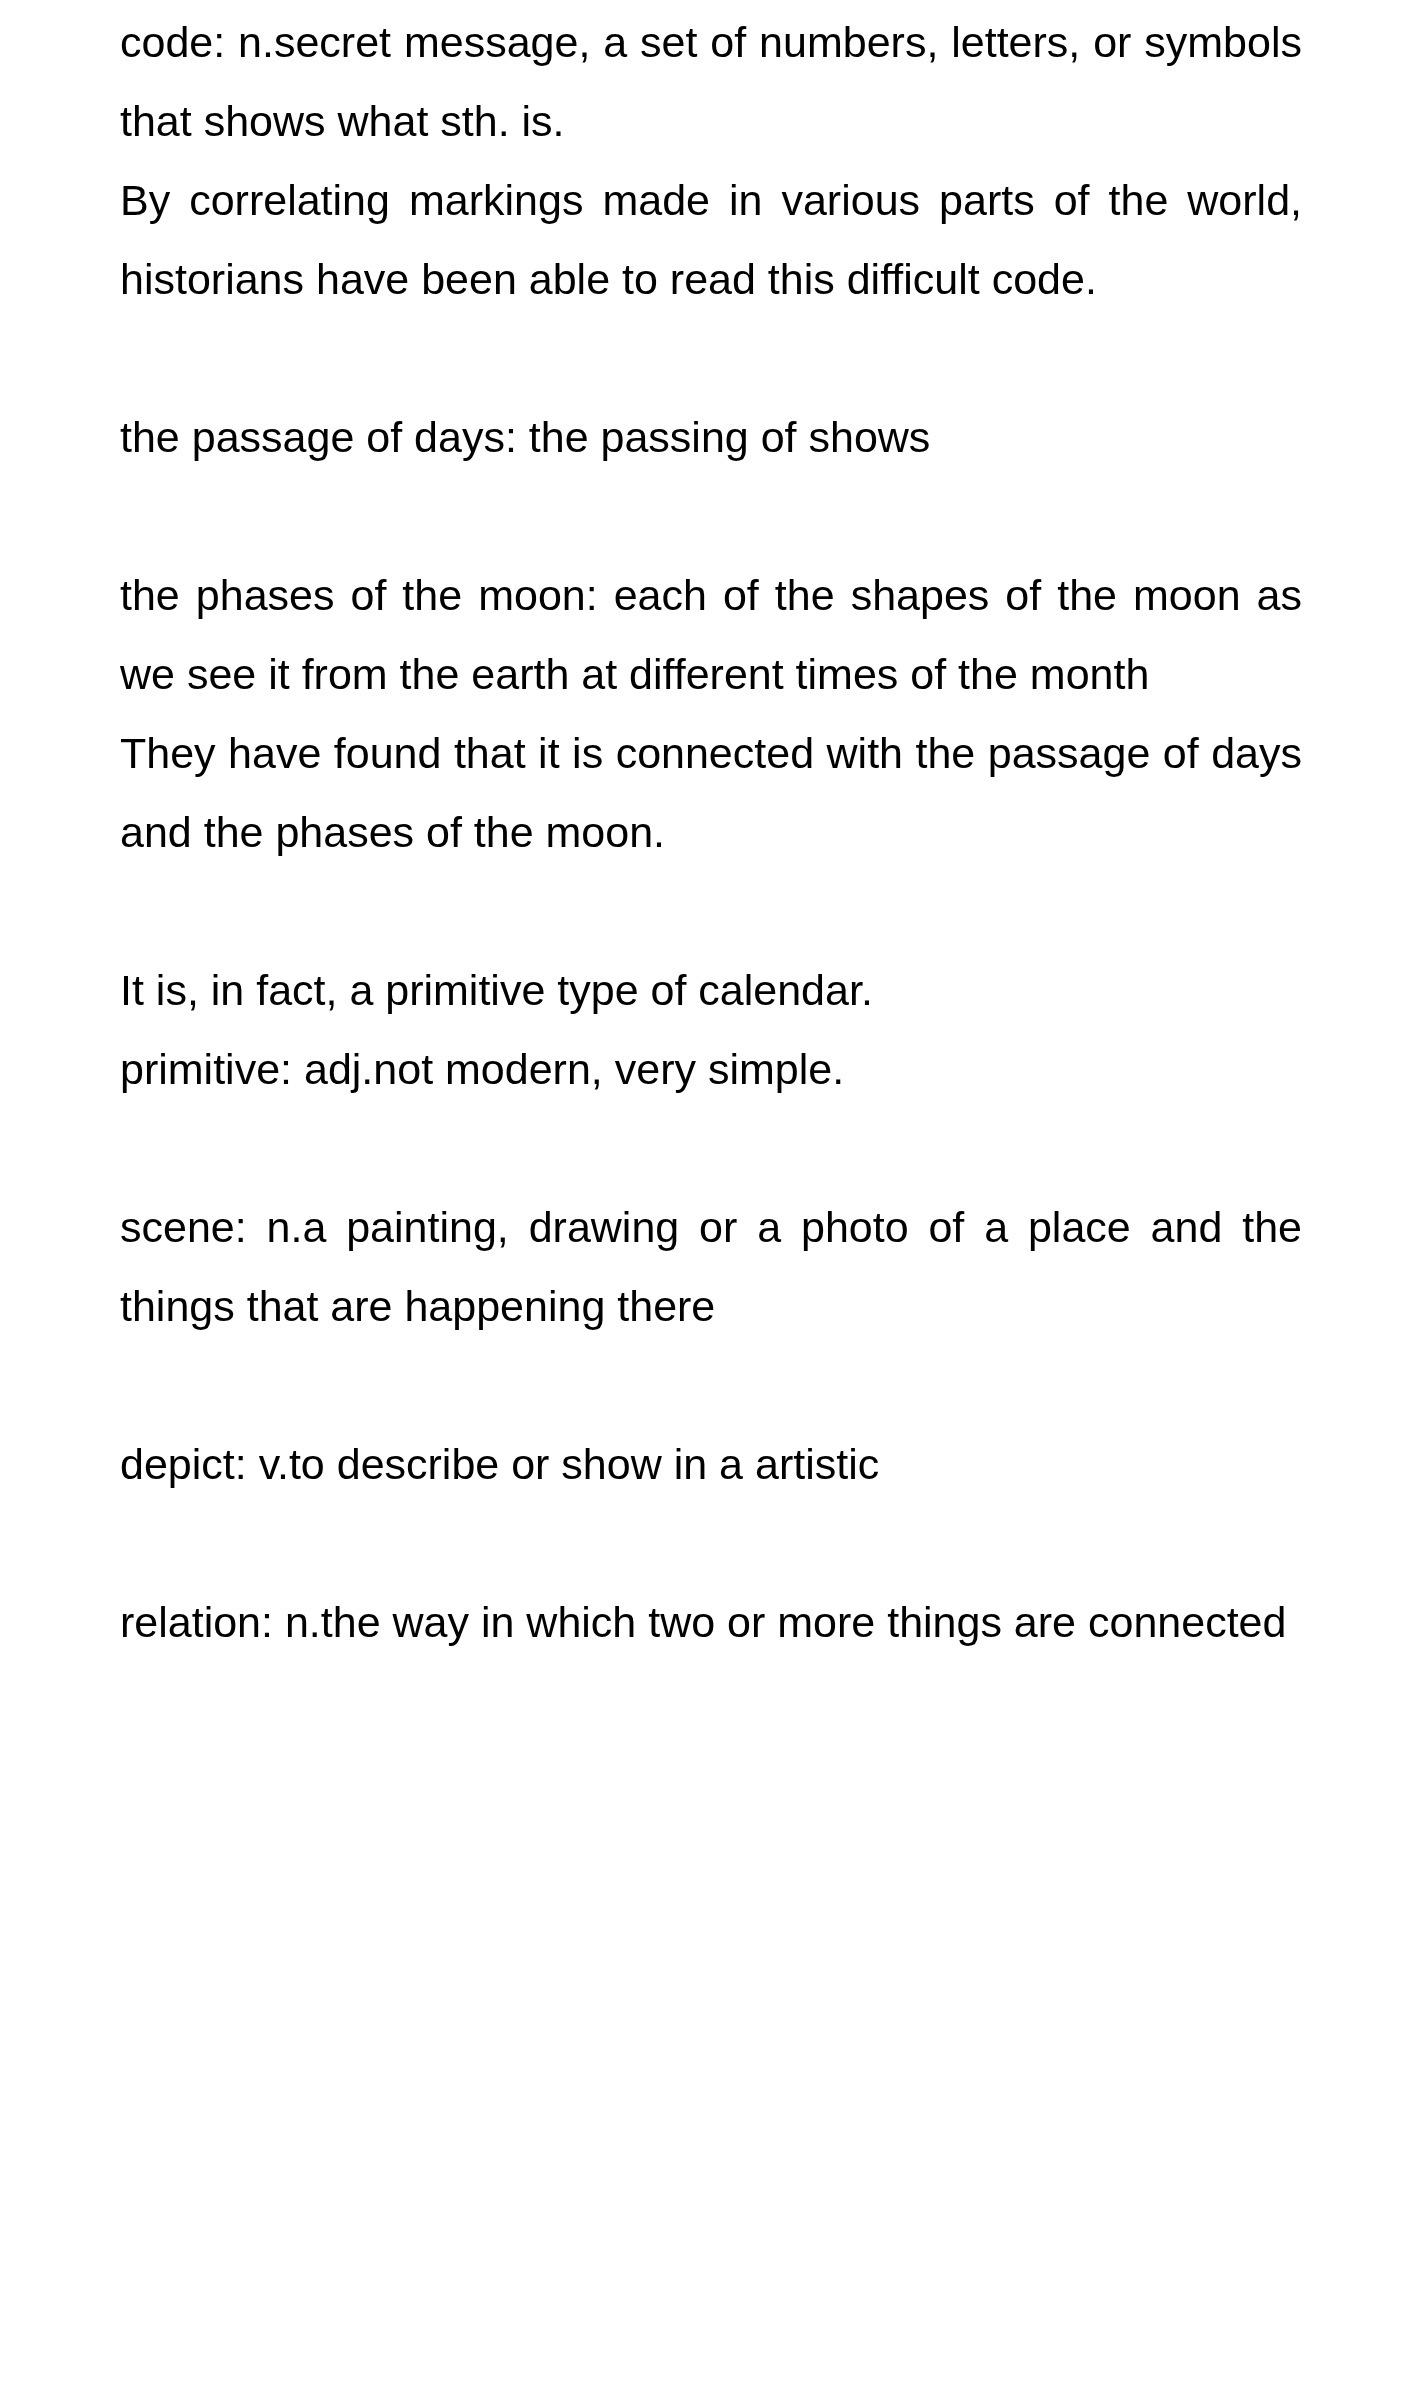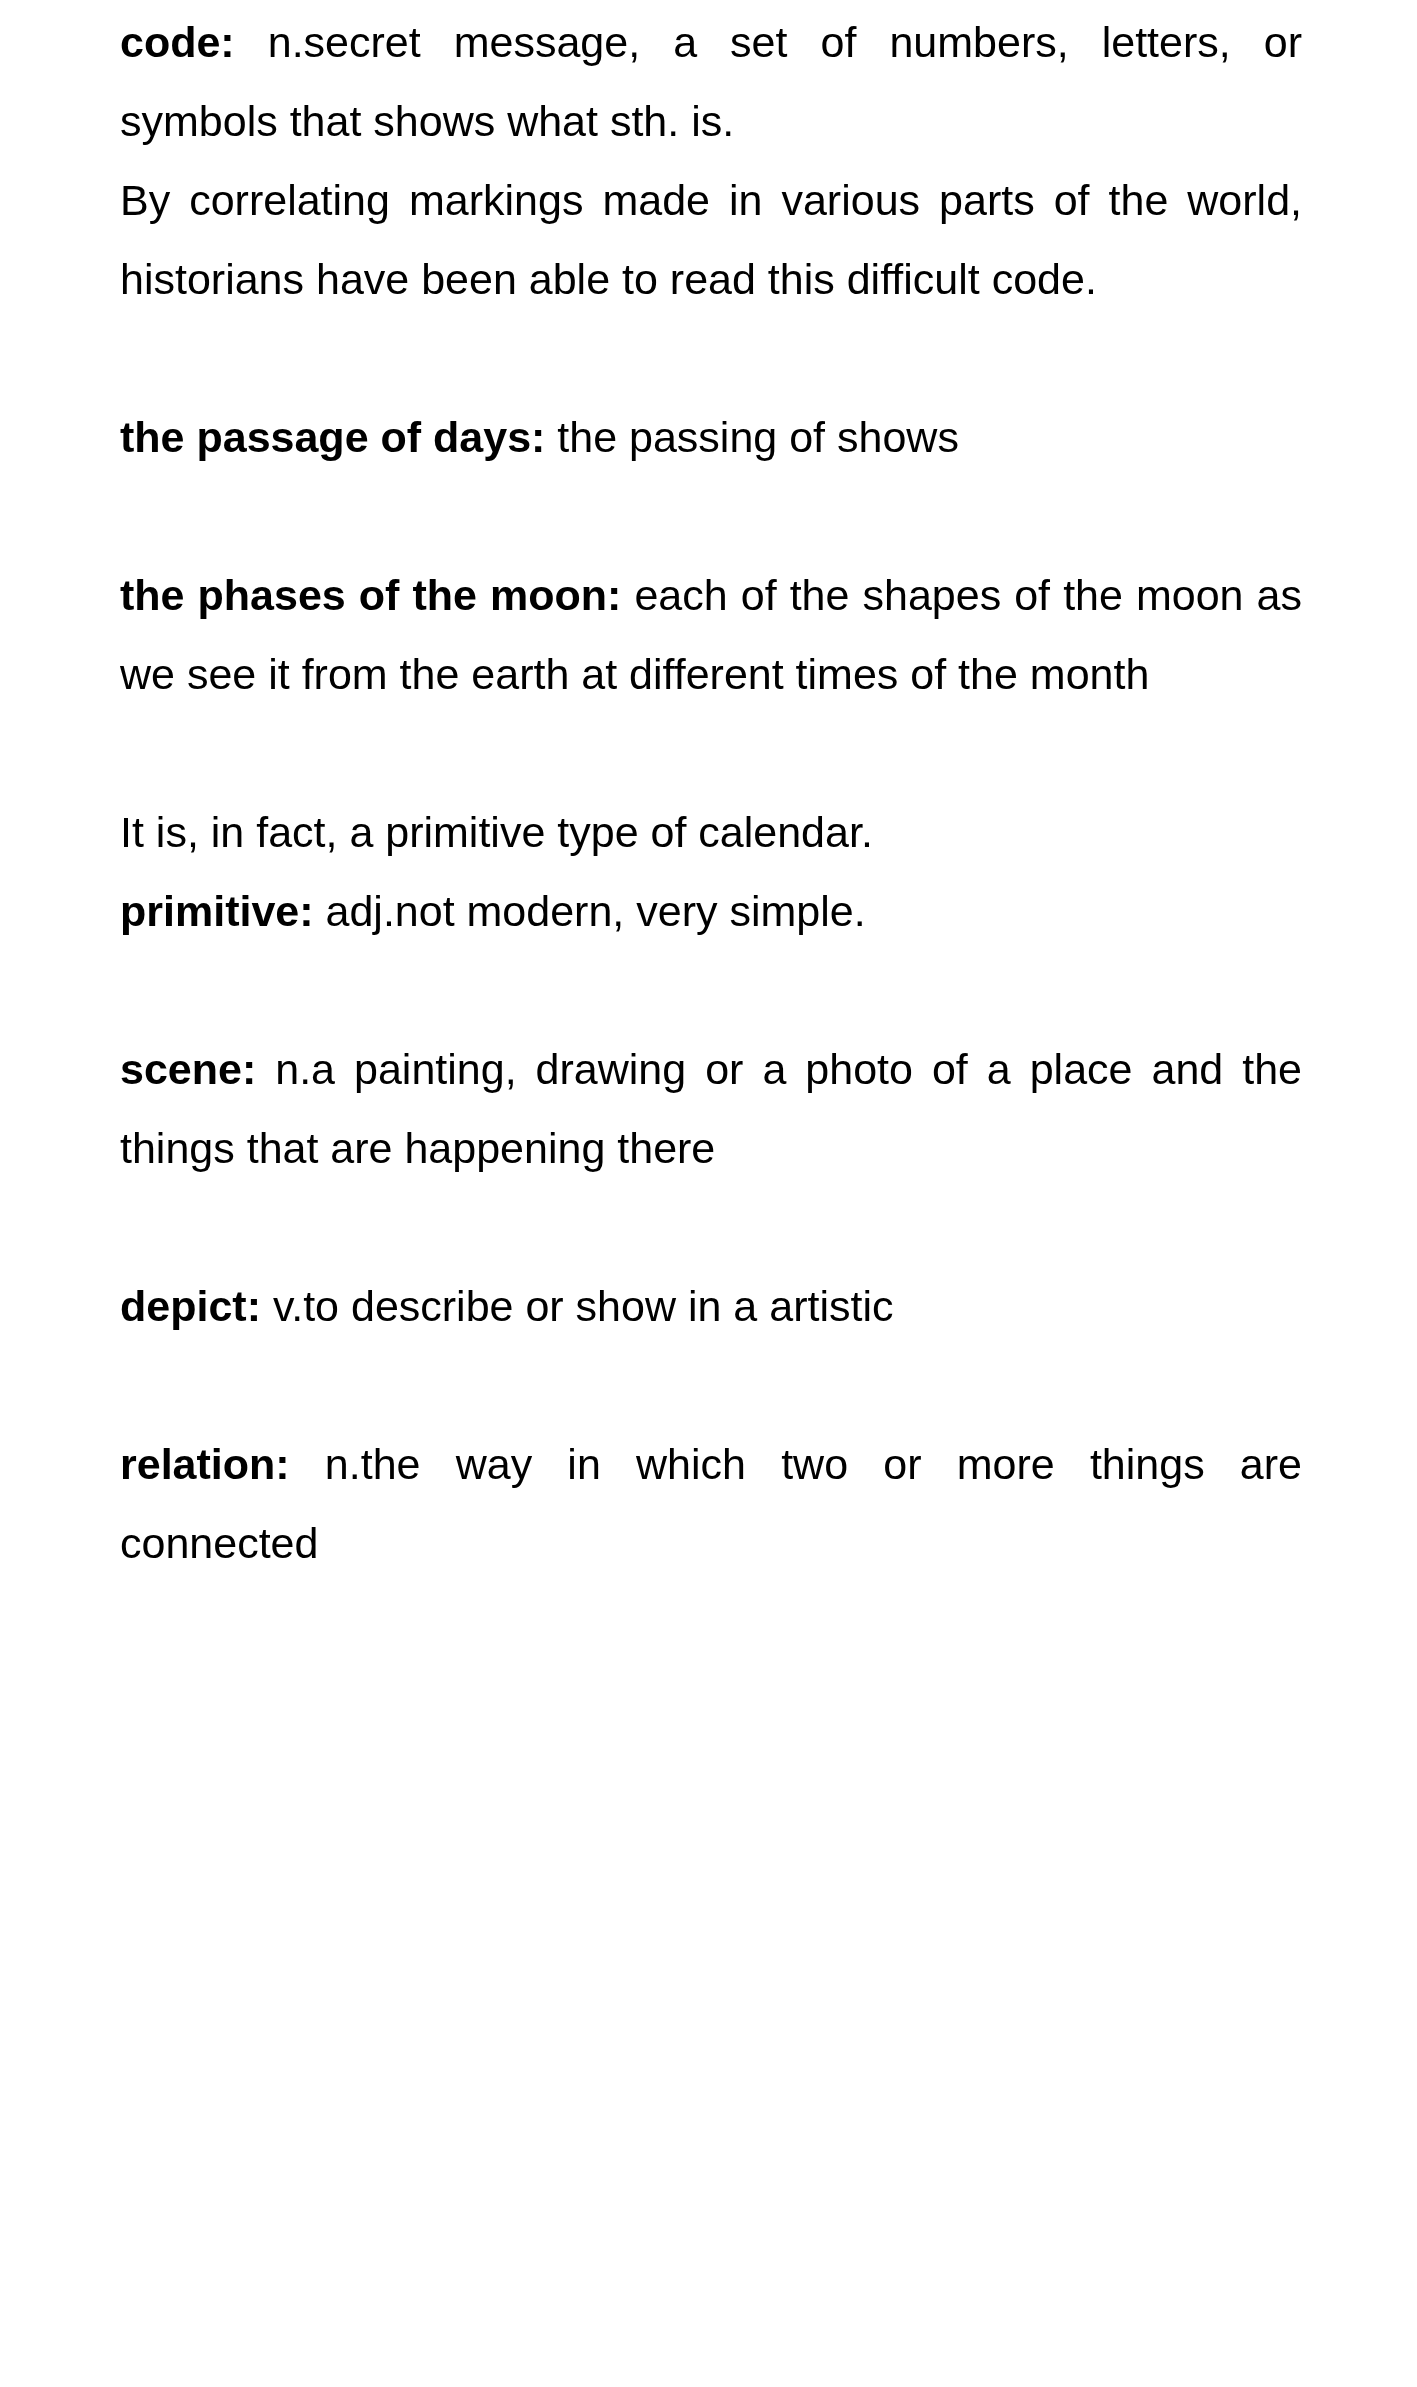--- a/index.html
+++ b/index.html
@@ -25,40 +25,41 @@
     }
     .entry {
       margin: 0 0 79px 0;
     }
     .line {
       text-align: justify;
       text-align-last: left;
       margin: 0;
     }
     .term {
-      font-weight: bold;
+      font-weight: normal;
       margin-top: 44px;
     }
   </style>
 </head>
 <body>
 
 <div class="page">
 
   <div class="entry">
     <p class="line"><span class="term">code:</span><span> n.secret message, a set of numbers, letters, or symbols that shows what sth. is.</span></p>
     <p class="line">By correlating markings made in various parts of the world, historians have been able to read this difficult code.</p>
   </div>
 
   <div class="entry">
     <p class="line"><span class="term">the passage of days:</span><span> the passing of shows</span></p>
   </div>
 
   <div class="entry">
     <p class="line"><span class="term">the phases of the moon:</span><span> each of the shapes of the moon as we see it from the earth at different times of the month</span></p>
+    <p class="line">They have found that it is connected with the passage of days and the phases of the moon.</p>
   </div>
 
   <div class="entry">
     <p class="line">It is, in fact, a primitive type of calendar.</p>
     <p class="line"><span class="term">primitive:</span><span> adj.not modern, very simple.</span></p>
   </div>
 
   <div class="entry">
     <p class="line"><span class="term">scene:</span><span> n.a painting, drawing or a photo of a place and the things that are happening there</span></p>
   </div>

